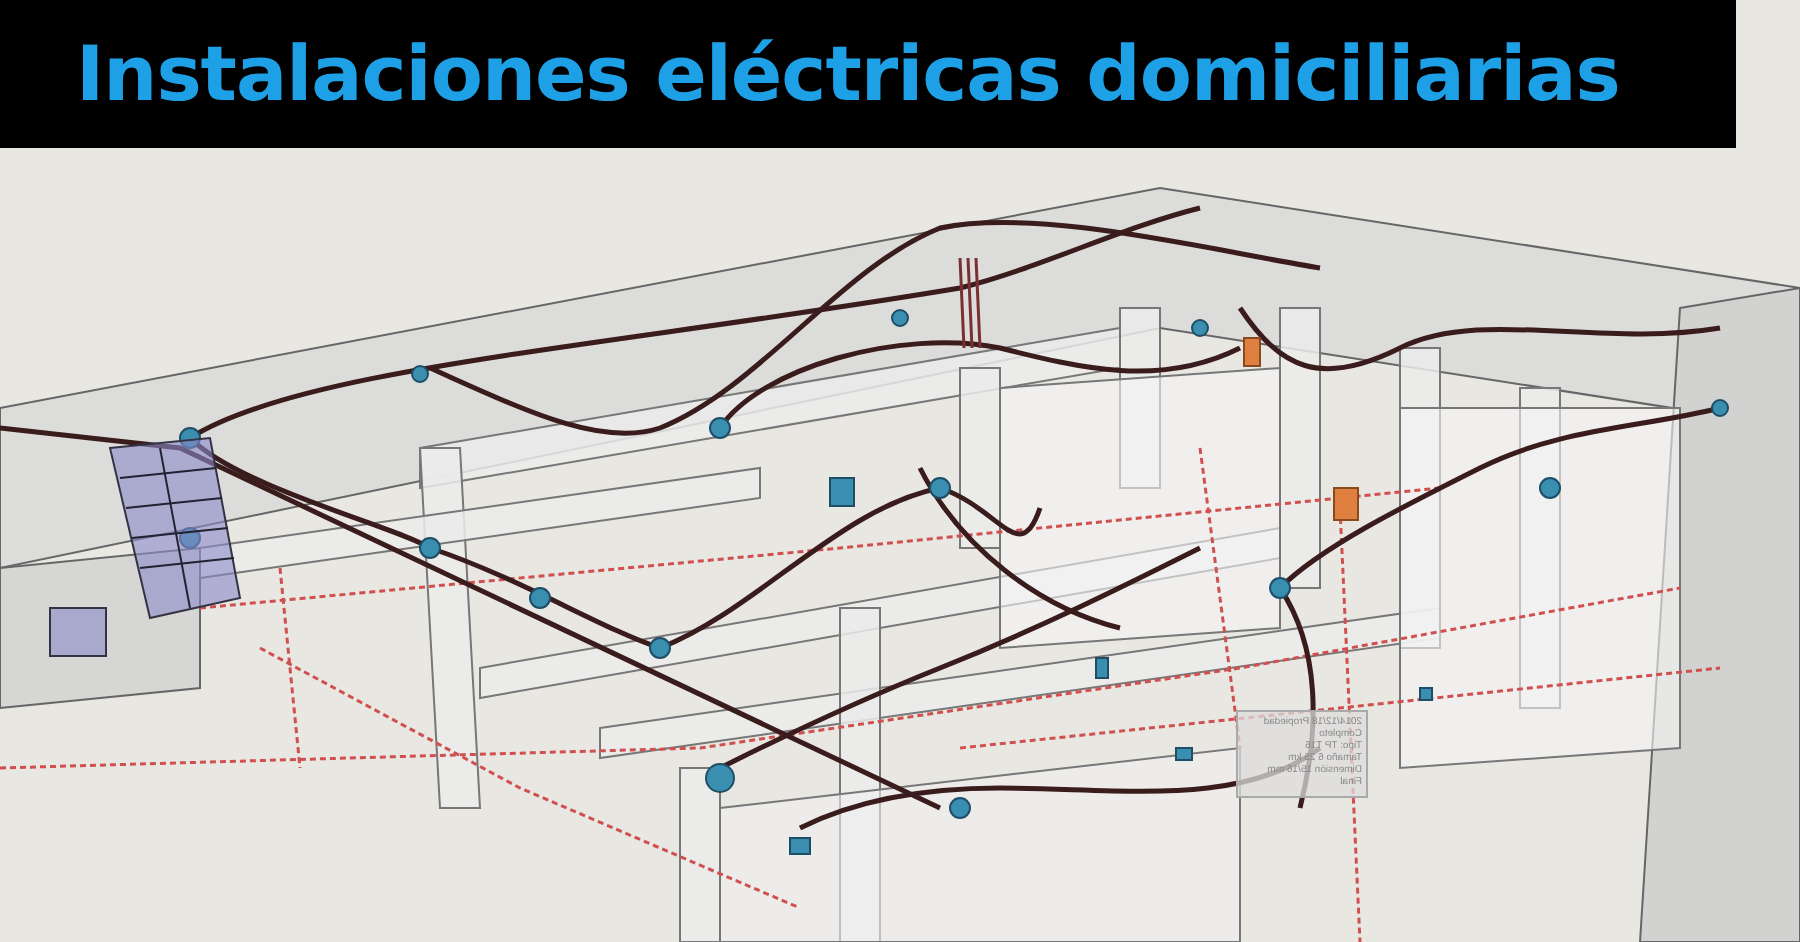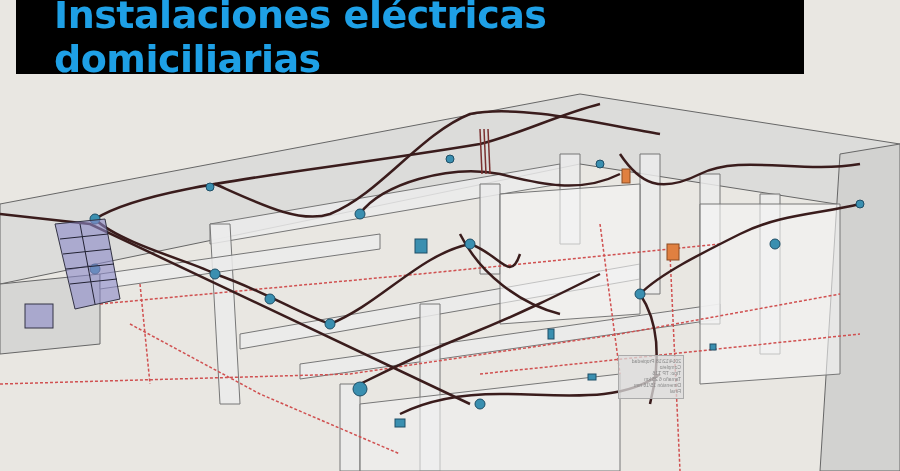--- a/index.html
+++ b/index.html
@@ -1,17 +1,17 @@
 <!DOCTYPE html>
 <html style="--accent: #1ea0e6;"><head>
 <meta charset="utf-8">
 <style>
   html, body { margin: 0; padding: 0; }
   body { width: 900px; height: 471px; overflow: hidden; background: #e9e7e2; position: relative; font-family: "Liberation Sans", sans-serif; }
-  .banner { position: absolute; left: 16px; top: 0; width: 788px; height: 74px; background: #000; display: flex; align-items: center; }
+  .banner { position: absolute; left: 0; top: 0; width: 868px; height: 74px; background: #000; display: flex; align-items: center; }
   .banner h1 { margin: 0 0 0 38px; font-family: "DejaVu Sans", sans-serif; font-weight: bold; font-size: 38px; color: var(--accent); letter-spacing: -0.5px; }
   .scene { position: absolute; left: 0; top: 74px; width: 900px; height: 397px; }
   .scene svg { width: 100%; height: 100%; display: block; }
   .note { position: absolute; left: 618px; top: 355px; width: 66px; height: 44px; background: rgba(220,220,220,0.75); border: 1px solid #aaa; font-size: 5px; line-height: 6px; color: #888; padding: 2px; box-sizing: border-box; transform: scaleX(-1); overflow: hidden; }
 </style>
 </head>
 <body>
 
 <div class="banner">
   <h1>Instalaciones eléctricas domiciliarias</h1>

